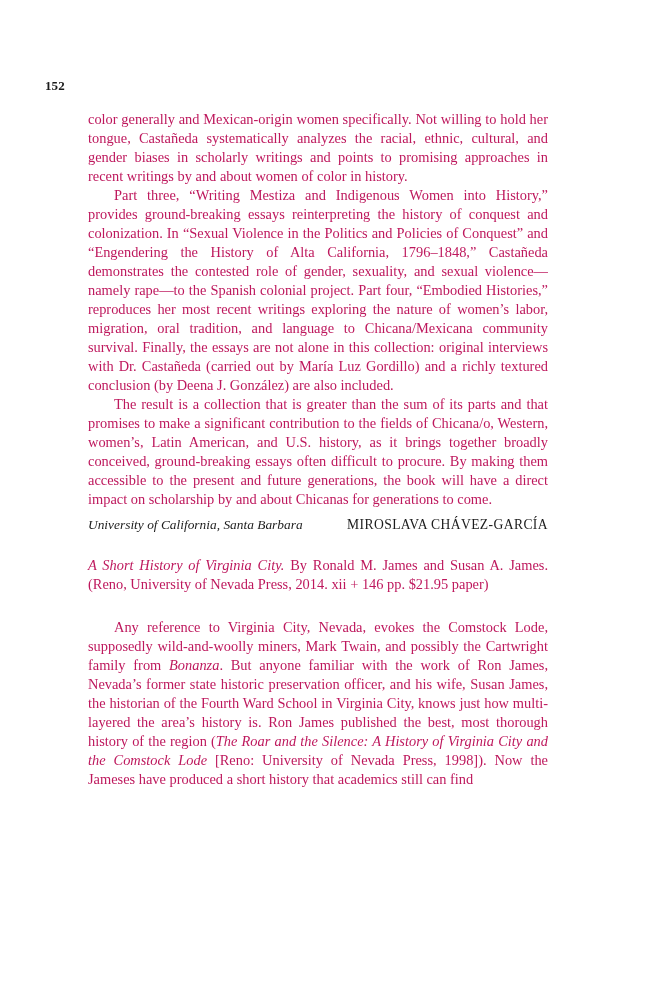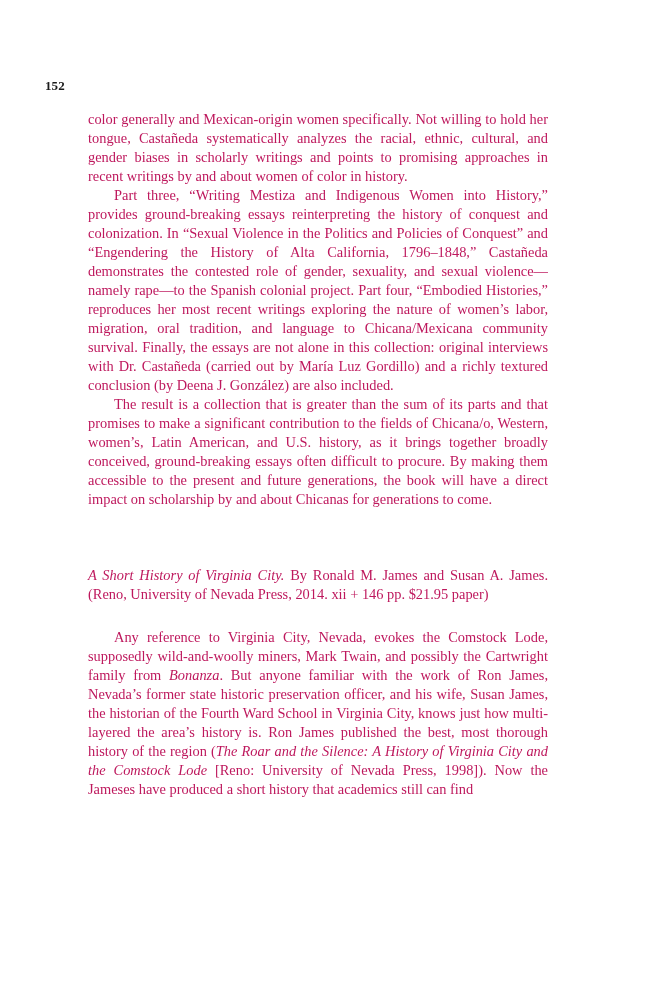--- a/index.html
+++ b/index.html
@@ -58,21 +58,21 @@
     font-size: 13.4px;
     color: #1b1b1b;
   }
   .reviewer {
     font-size: 13.6px;
     letter-spacing: 0.4px;
     color: #1b1b1b;
     white-space: nowrap;
   }
   p.review-heading {
-    margin-top: 49px;
+    margin-top: 23px;
   }
   p.first-body-para {
     margin-top: 24px;
   }
 </style>
 </head>
 <body>
 
 <div class="page">
 
@@ -82,20 +82,22 @@
 
   <div class="content">
 
     <p class="body-para"><span>color generally and Mexican-origin women specifically. Not willing to hold her tongue, Castañeda systematically analyzes the racial, ethnic, cultural, and gender biases in scholarly writings and points to promising approaches in recent writings by and about women of color in history.</span></p>
 
     <p class="body-para indent"><span>Part three, “Writing Mestiza and Indigenous Women into History,” provides ground-breaking essays reinterpreting the history of conquest and colonization. In “Sexual Violence in the Politics and Policies of Conquest” and “Engendering the History of Alta California, 1796–1848,” Castañeda demonstrates the contested role of gender, sexuality, and sexual violence—namely rape—to the Spanish colonial project. Part four, “Embodied Histories,” reproduces her most recent writings exploring the nature of women’s labor, migration, oral tradition, and language to Chicana/Mexicana community survival. Finally, the essays are not alone in this collection: original interviews with Dr. Castañeda (carried out by María Luz Gordillo) and a richly textured conclusion (by Deena J. González) are also included.</span></p>
 
     <p class="body-para indent"><span>The result is a collection that is greater than the sum of its parts and that promises to make a significant contribution to the fields of Chicana/o, Western, women’s, Latin American, and U.S. history, as it brings together broadly conceived, ground-breaking essays often difficult to procure. By making them accessible to the present and future generations, the book will have a direct impact on scholarship by and about Chicanas for generations to come.</span></p>
 
     <div class="byline-row">
+      <span class="affiliation">University of California, Santa Barbara</span>
+      <span class="reviewer">MIROSLAVA CHÁVEZ-GARCÍA</span>
     </div>
 
     <p class="body-para review-heading"><i>A Short History of Virginia City.</i><span> By Ronald M. James and Susan A. James. (Reno, University of Nevada Press, 2014. xii + 146 pp. $21.95 paper)</span></p>
 
     <p class="body-para indent first-body-para"><span>Any reference to Virginia City, Nevada, evokes the Comstock Lode, supposedly wild-and-woolly miners, Mark Twain, and possibly the Cartwright family from </span><i>Bonanza</i><span>. But anyone familiar with the work of Ron James, Nevada’s former state historic preservation officer, and his wife, Susan James, the historian of the Fourth Ward School in Virginia City, knows just how multi-layered the area’s history is. Ron James published the best, most thorough history of the region (</span><i>The Roar and the Silence: A History of Virginia City and the Comstock Lode</i><span> [Reno: University of Nevada Press, 1998]). Now the Jameses have produced a short history that academics still can find</span></p>
 
   </div>
 
 </div>
 

